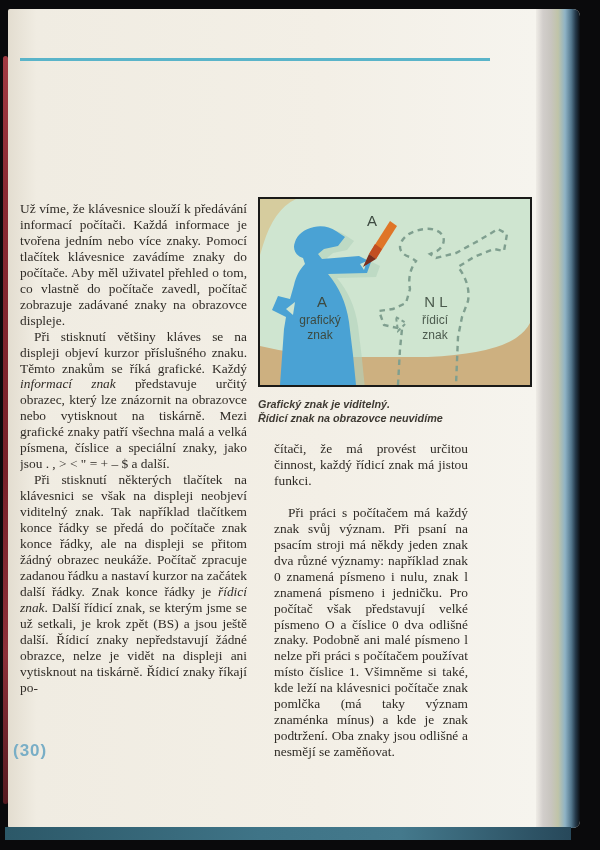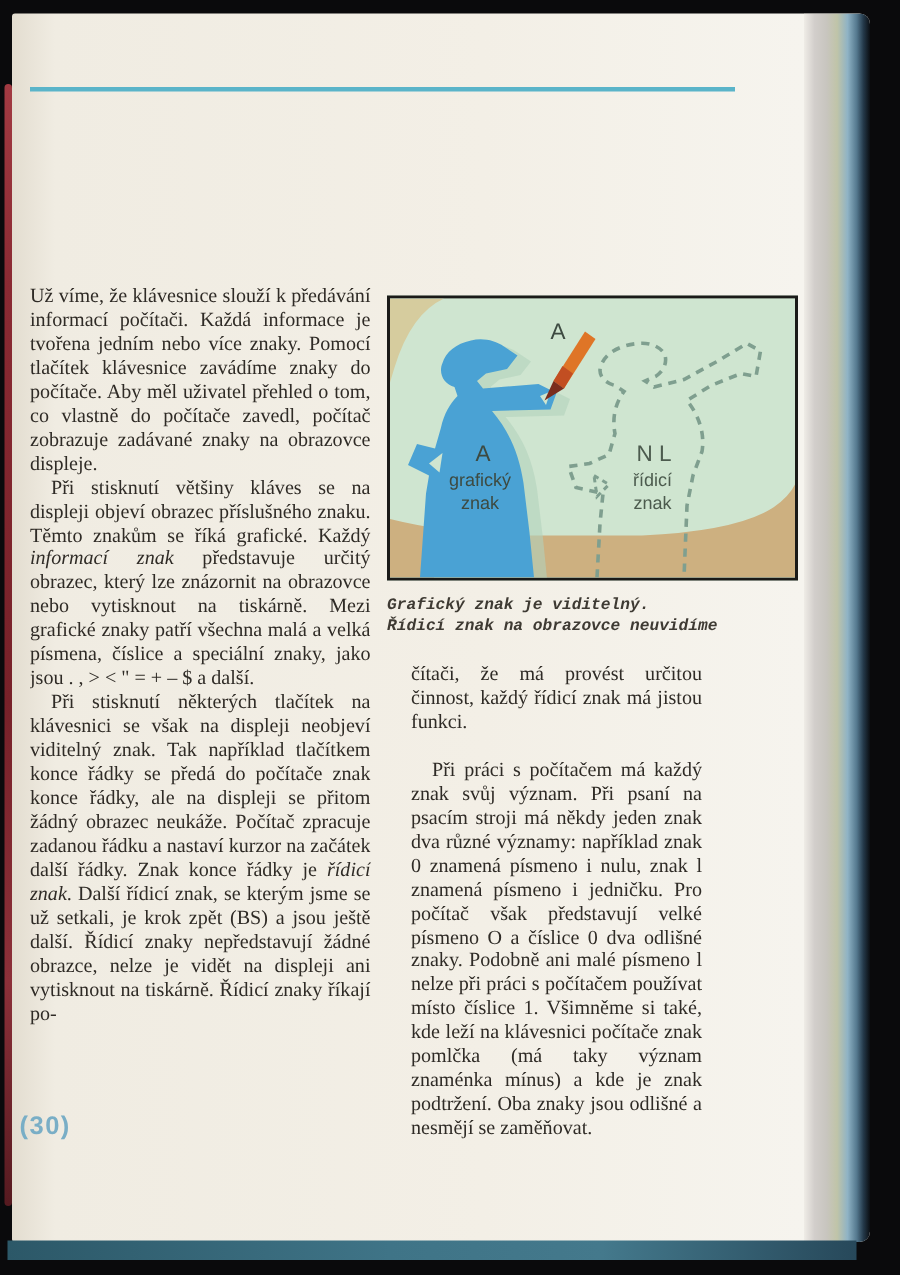--- a/index.html
+++ b/index.html
@@ -37,29 +37,29 @@
     position:absolute;left:11px;top:54px;margin:0;width:520px;
     font-size:36px;line-height:43px;font-weight:bold;color:#36332e;
     letter-spacing:.3px;
   }
   .col{position:absolute;color:#2f2b26;}
   .col p{
     margin:0;font-size:13.4px;line-height:15.95px;text-align:justify;
     text-indent:14px;
   }
   .col p.noindent{text-indent:0;}
-  .col-left{left:12px;top:180px;width:227px;height:530px;overflow:hidden;}
+  .col-left{left:12px;top:192px;width:227px;height:530px;overflow:hidden;}
   .col-right{left:250px;top:188px;width:282px;}
   .illustration{
     margin:0;width:270px;height:186px;border:2px solid #1a1a18;
     background:#cfe5d0;
   }
   .illustration svg{display:block;}
   .caption{
-    margin-top:11px;font-family:Liberation Mono, monospace;
+    margin-top:11px;font-family:Liberation Sans, sans-serif;
     font-size:10.8px;line-height:13.5px;font-weight:bold;font-style:italic;
     color:#3e3a33;
   }
   .col-right .body-text{width:226px;margin-top:10px;}
   .col-right .body-text p{margin:16px;font-family:Liberation Serif, serif;}
   .pageno{
     position:absolute;left:5px;top:732px;
     font-family:"Liberation Sans", sans-serif;font-weight:bold;
     font-size:17px;color:#79aec6;letter-spacing:1px;
   }
@@ -68,21 +68,21 @@
 <body>
 
 <div class="photo">
 
   <div class="page">
     <div class="top-rule"></div>
 
 
     <div class="col col-left">
       <p class="noindent">Už víme, že klávesnice slouží k předávání informací počítači. Každá informace je tvořena jedním nebo více znaky. Pomocí tlačítek klávesnice zavádíme znaky do počítače. Aby měl uživatel přehled o tom, co vlastně do počítače zavedl, počítač zobrazuje zadávané znaky na obrazovce displeje.</p>
-      <p><span>Při stisknutí většiny kláves se na displeji objeví obrazec příslušného znaku. Těmto znakům se říká grafické. Každý </span><i>informací znak</i><span> představuje určitý obrazec, který lze znázornit na obrazovce nebo vytisknout na tiskárně. Mezi grafické znaky patří všechna malá a velká písmena, číslice a speciální znaky, jako jsou . , &gt; &lt; " = + – $ a další.</span></p>
+      <p><span>Při stisknutí většiny kláves se na displeji objeví kurzor příslušného znaku. Těmto znakům se říká grafické. Každý </span><i>informací znak</i><span> představuje určitý obrazec, který lze znázornit na obrazovce nebo vytisknout na tiskárně. Mezi grafické znaky patří všechna malá a velká písmena, číslice a speciální znaky, jako jsou . , &gt; &lt; " = + – $ a další.</span></p>
       <p><span>Při stisknutí některých tlačítek na klávesnici se však na displeji neobjeví viditelný znak. Tak například tlačítkem konce řádky se předá do počítače znak konce řádky, ale na displeji se přitom žádný obrazec neukáže. Počítač zpracuje zadanou řádku a nastaví kurzor na začátek další řádky. Znak konce řádky je </span><i>řídicí znak</i><span>. Další řídicí znak, se kterým jsme se už setkali, je krok zpět (BS) a jsou ještě další. Řídicí znaky nepředstavují žádné obrazce, nelze je vidět na displeji ani vytisknout na tiskárně. Řídicí znaky říkají po-</span></p>
     </div>
 
     <div class="col col-right">
       <figure class="illustration">
         <svg width="270" height="186" viewBox="0 0 270 186" xmlns="http://www.w3.org/2000/svg">
           <defs>
             <path id="bluefig" d="M 20,186
               L 24,130 L 26,118 L 12,111 L 18,97 L 30,100
               L 34,86 C 36,77 40,70 45,65 L 43,59

